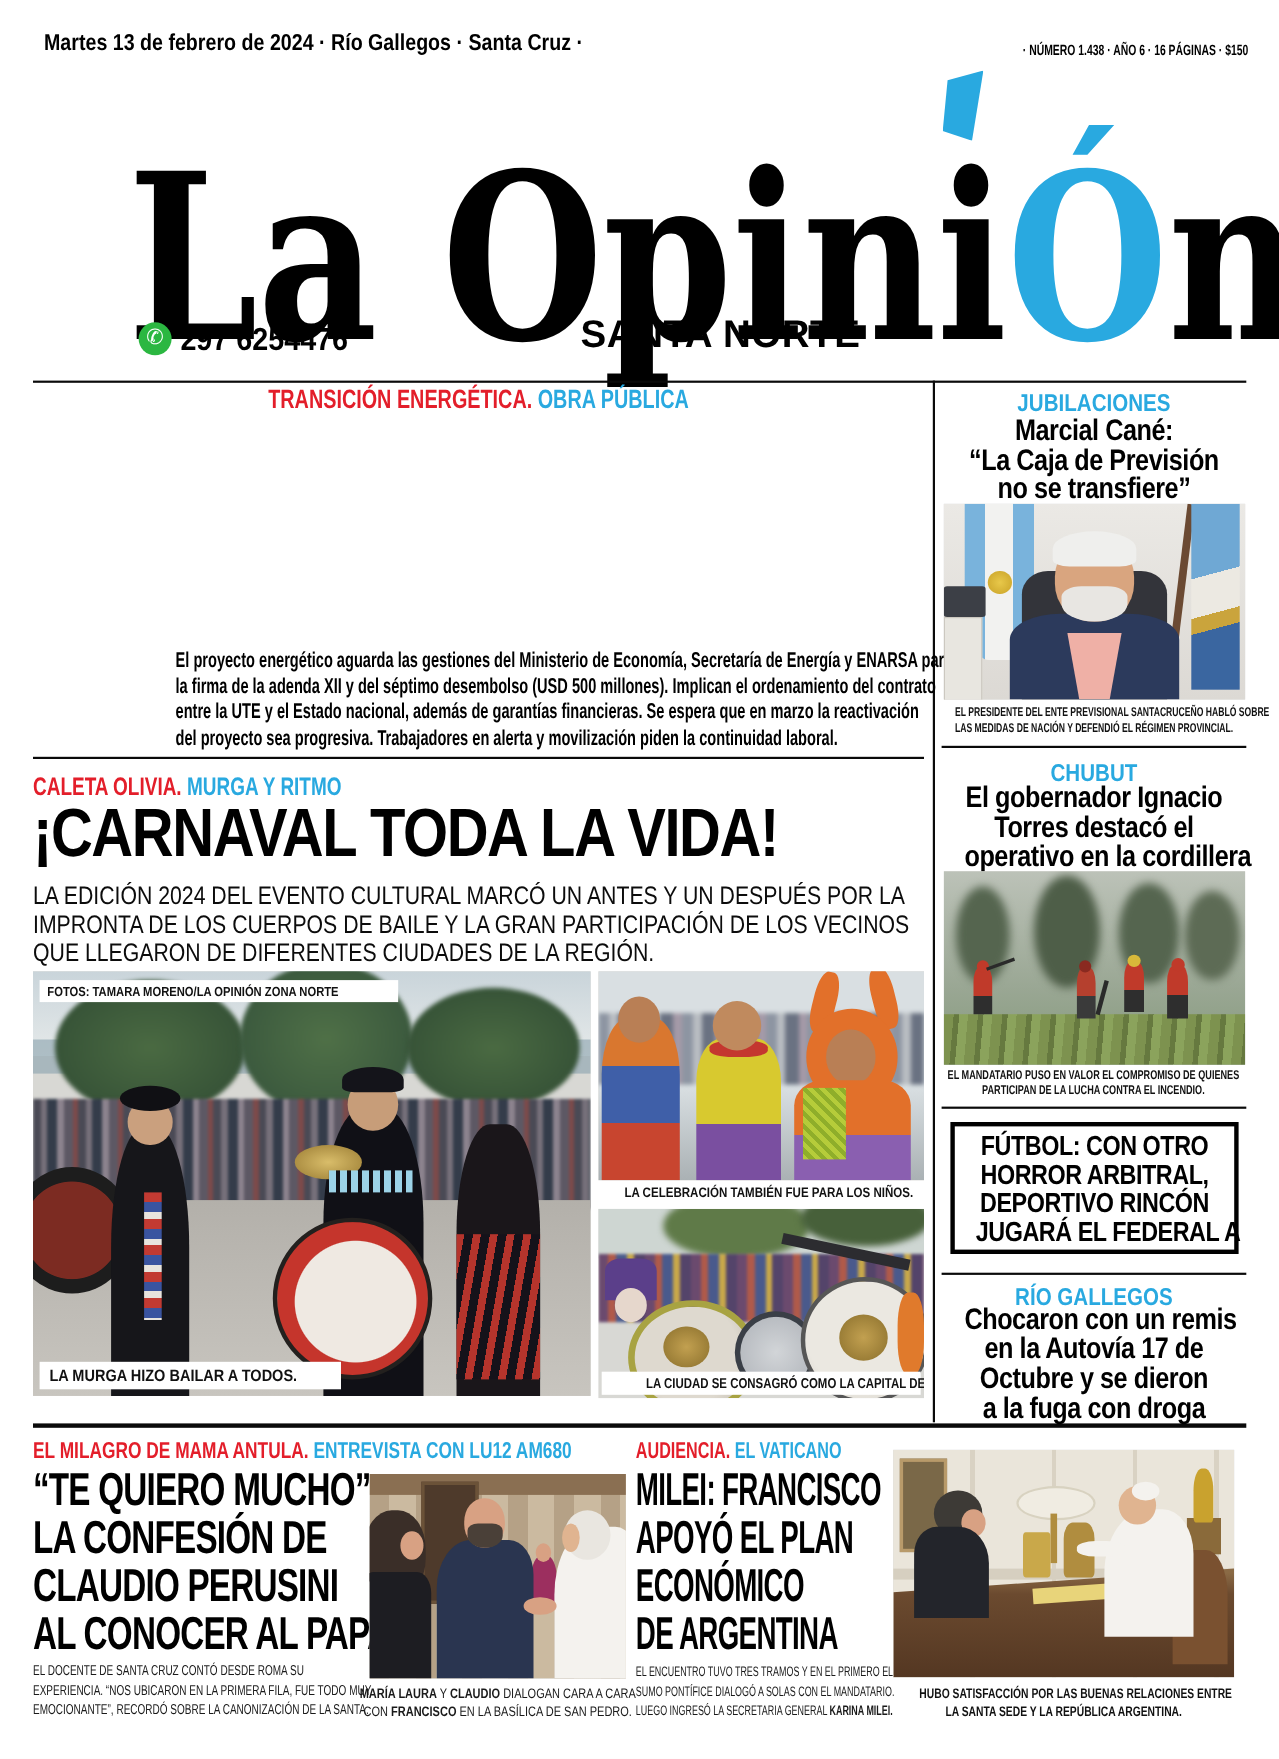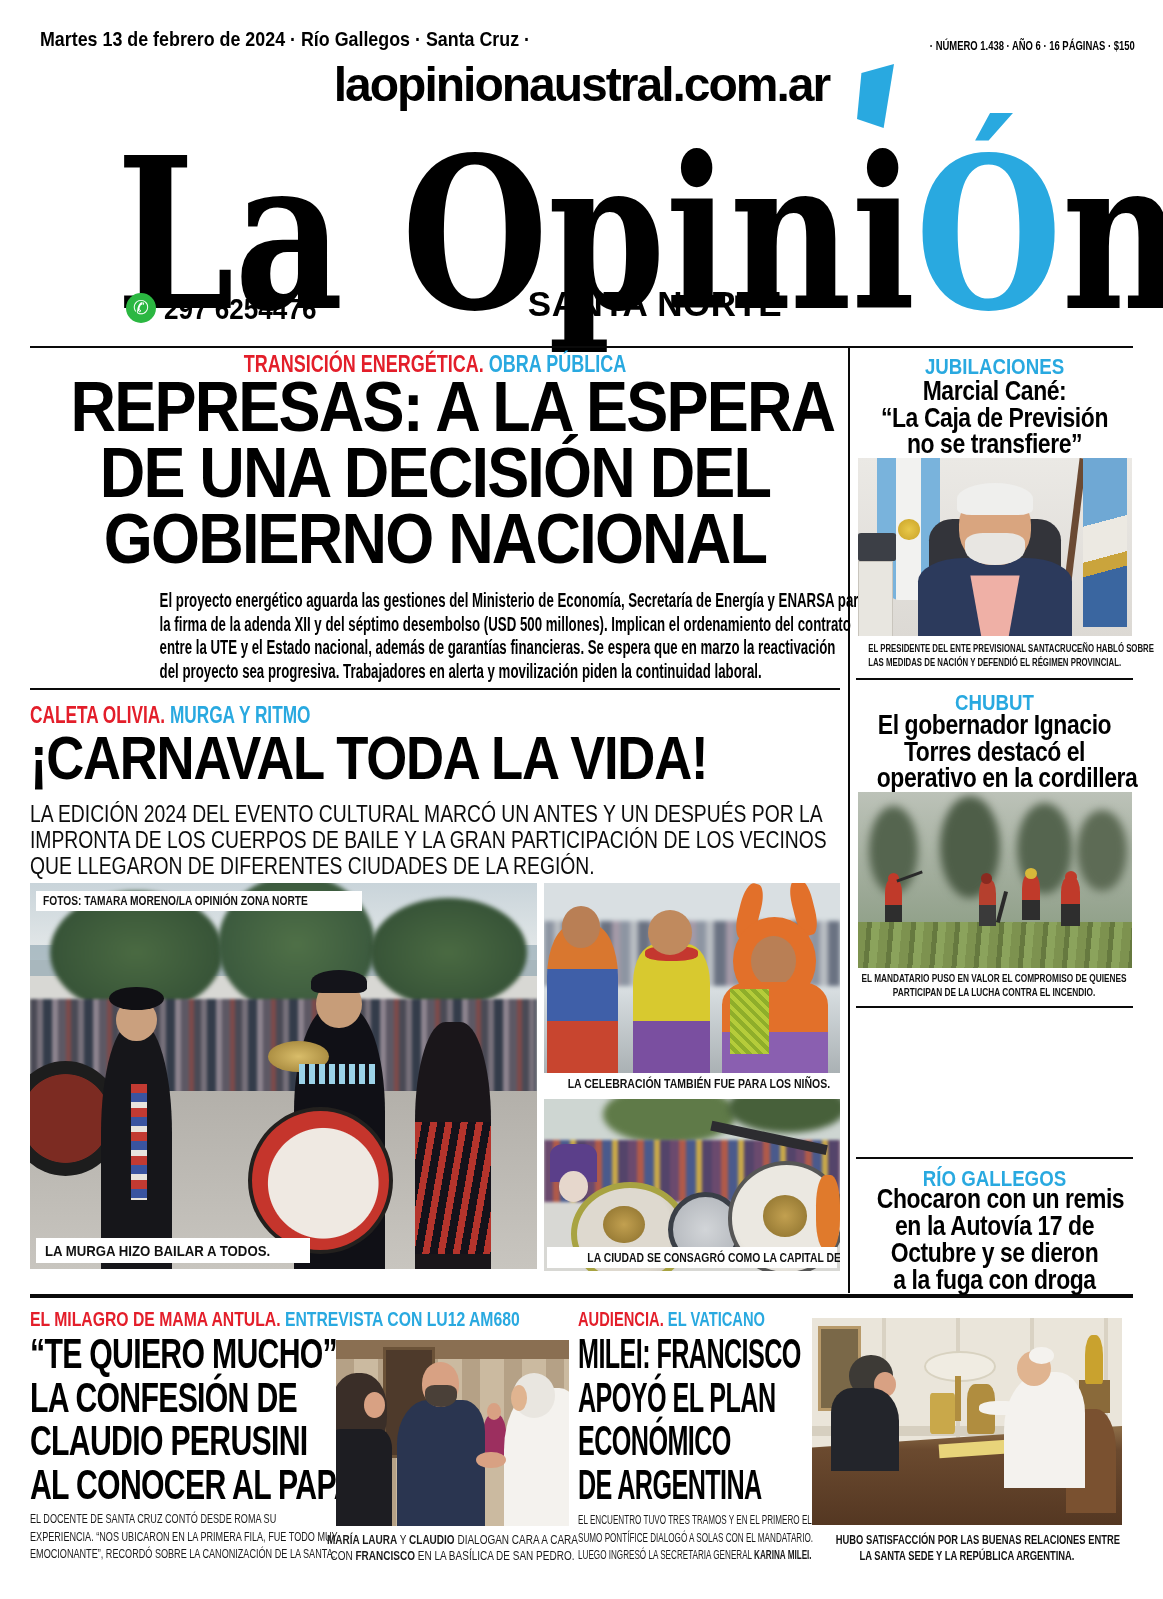--- a/index.html
+++ b/index.html
@@ -24,21 +24,20 @@
 </style>
 </head>
 <body>
 
 <div id="page">
 
   <div class="abs b nw" style="left:40px;top:27px;font-size:21px;transform:scaleX(.85);transform-origin:0 50%;">Martes 13 de febrero de 2024 · Río Gallegos · Santa Cruz ·</div>
 
   <div class="abs b nw" style="right:28px;top:38px;font-size:13.5px;transform:scaleX(.7);transform-origin:100% 50%;">· NÚMERO 1.438 · AÑO 6 · 16 PÁGINAS ·  $150</div>
 
-  <div class="abs b ctr nw" style="left:0;width:1163px;top:57px;font-size:48px;letter-spacing:-2px;">laopinionaustral.com.ar</div>
 
   <div class="abs" style="left:857px;top:64px;width:37px;height:64px;background:var(--accent_cyan);
               clip-path:polygon(12% 14%,100% 0,72% 100%,0 86%);"></div>
 
   <div class="abs masthead ctr nw" style="left:0;width:1163px;top:140px;font-size:210px;line-height:190px;
               transform:scaleX(.8);transform-origin:50% 0;">
     <span>La Opini</span><span class="cyan">Ó</span><span>n</span>
   </div>
 
   <div class="abs b ctr nw" style="left:420px;width:470px;top:284px;font-size:35px;letter-spacing:.5px;">SANTA NORTE</div>
@@ -53,27 +52,20 @@
   <div class="rule" style="left:856px;top:678px;width:277px;height:2px;"></div>
   <div class="rule" style="left:856px;top:1006px;width:277px;height:2px;"></div>
   <div class="rule" style="left:856px;top:1157px;width:277px;height:2px;"></div>
   <div class="rule" style="left:30px;top:1294px;width:1103px;height:4px;"></div>
 
   <div class="abs ctr nw" style="left:30px;width:810px;top:350px;font-size:24px;transform:scaleX(.75);transform-origin:50% 0;">
     <span class="kick red">TRANSICIÓN ENERGÉTICA.</span>
     <span class="kick cyan">OBRA PÚBLICA</span>
   </div>
 
-  <div class="abs" style="left:30px;width:810px;top:374px;">
-    <div class="hl ctr" style="font-size:70px;line-height:66px;letter-spacing:-2px;transform:scaleX(.9);transform-origin:50% 0;">
-      <div class="nw">REPRESAS: A LA ESPERA</div>
-      <div class="nw">DE UNA DECISIÓN DEL</div>
-      <div class="nw">GOBIERNO NACIONAL</div>
-    </div>
-  </div>
 
   <div class="abs b ctr" style="left:30px;width:810px;top:589px;font-size:19.5px;line-height:23.5px;transform:scaleX(.68);transform-origin:50% 0;">
     <div class="nw">El proyecto energético aguarda las gestiones del Ministerio de Economía, Secretaría de Energía y ENARSA para</div>
     <div class="nw">la firma de la adenda XII y del séptimo desembolso (USD 500 millones). Implican el ordenamiento del contrato</div>
     <div class="nw">entre la UTE y el Estado nacional, además de garantías financieras. Se espera que en marzo la reactivación</div>
     <div class="nw">del proyecto sea progresiva. Trabajadores en alerta y movilización piden la continuidad laboral.</div>
   </div>
 
   <div class="abs nw" style="left:30px;top:702px;font-size:23px;transform:scaleX(.75);transform-origin:0 0;">
     <span class="kick red">CALETA OLIVIA.</span>
@@ -220,20 +212,28 @@
     <div class="s" style="left:75.5%;top:45%;width:4.5%;height:6.5%;border-radius:50%;background:#c03a2a;"></div>
     <div class="s" style="left:14%;top:47%;width:10%;height:1.5%;background:#2a2a2a;transform:rotate(-20deg);"></div>
     <div class="s" style="left:52%;top:56%;width:1.5%;height:18%;background:#2a2a2a;transform:rotate(15deg);"></div>
   </div>
 
   <div class="abs ctr capt" style="left:809px;width:370px;top:971px;font-size:11.5px;line-height:14px;transform:scaleX(.72);transform-origin:50% 0;">
     <div class="nw">EL MANDATARIO PUSO EN VALOR EL COMPROMISO DE QUIENES</div>
     <div class="nw">PARTICIPAN DE LA LUCHA CONTRA EL INCENDIO.</div>
   </div>
 
+  <div class="abs" style="left:864px;top:1020px;width:254px;height:112px;border:4px solid #000;">
+    <div class="ctr" style="margin-top:5px;font-weight:bold;font-size:25px;line-height:26px;letter-spacing:-.5px;transform:scaleX(.85);transform-origin:50% 0;">
+      <div class="nw">FÚTBOL: CON OTRO</div>
+      <div class="nw">HORROR ARBITRAL,</div>
+      <div class="nw">DEPORTIVO RINCÓN</div>
+      <div class="nw">JUGARÁ EL FEDERAL A</div>
+    </div>
+  </div>
 
   <div class="abs ctr nw kick cyan" style="left:856px;width:277px;top:1166px;font-size:22px;transform:scaleX(.85);transform-origin:50% 0;">RÍO GALLEGOS</div>
   <div class="abs ctr" style="left:856px;width:277px;top:1186px;font-weight:bold;font-size:27px;line-height:27px;letter-spacing:-.5px;transform:scaleX(.85);transform-origin:50% 0;">
     <div class="nw">Chocaron con un remis</div>
     <div class="nw">en la Autovía 17 de</div>
     <div class="nw">Octubre y se dieron</div>
     <div class="nw">a la fuga con droga</div>
   </div>
 
   <div class="abs nw" style="left:30px;top:1307px;font-size:21px;transform:scaleX(.75);transform-origin:0 0;">

